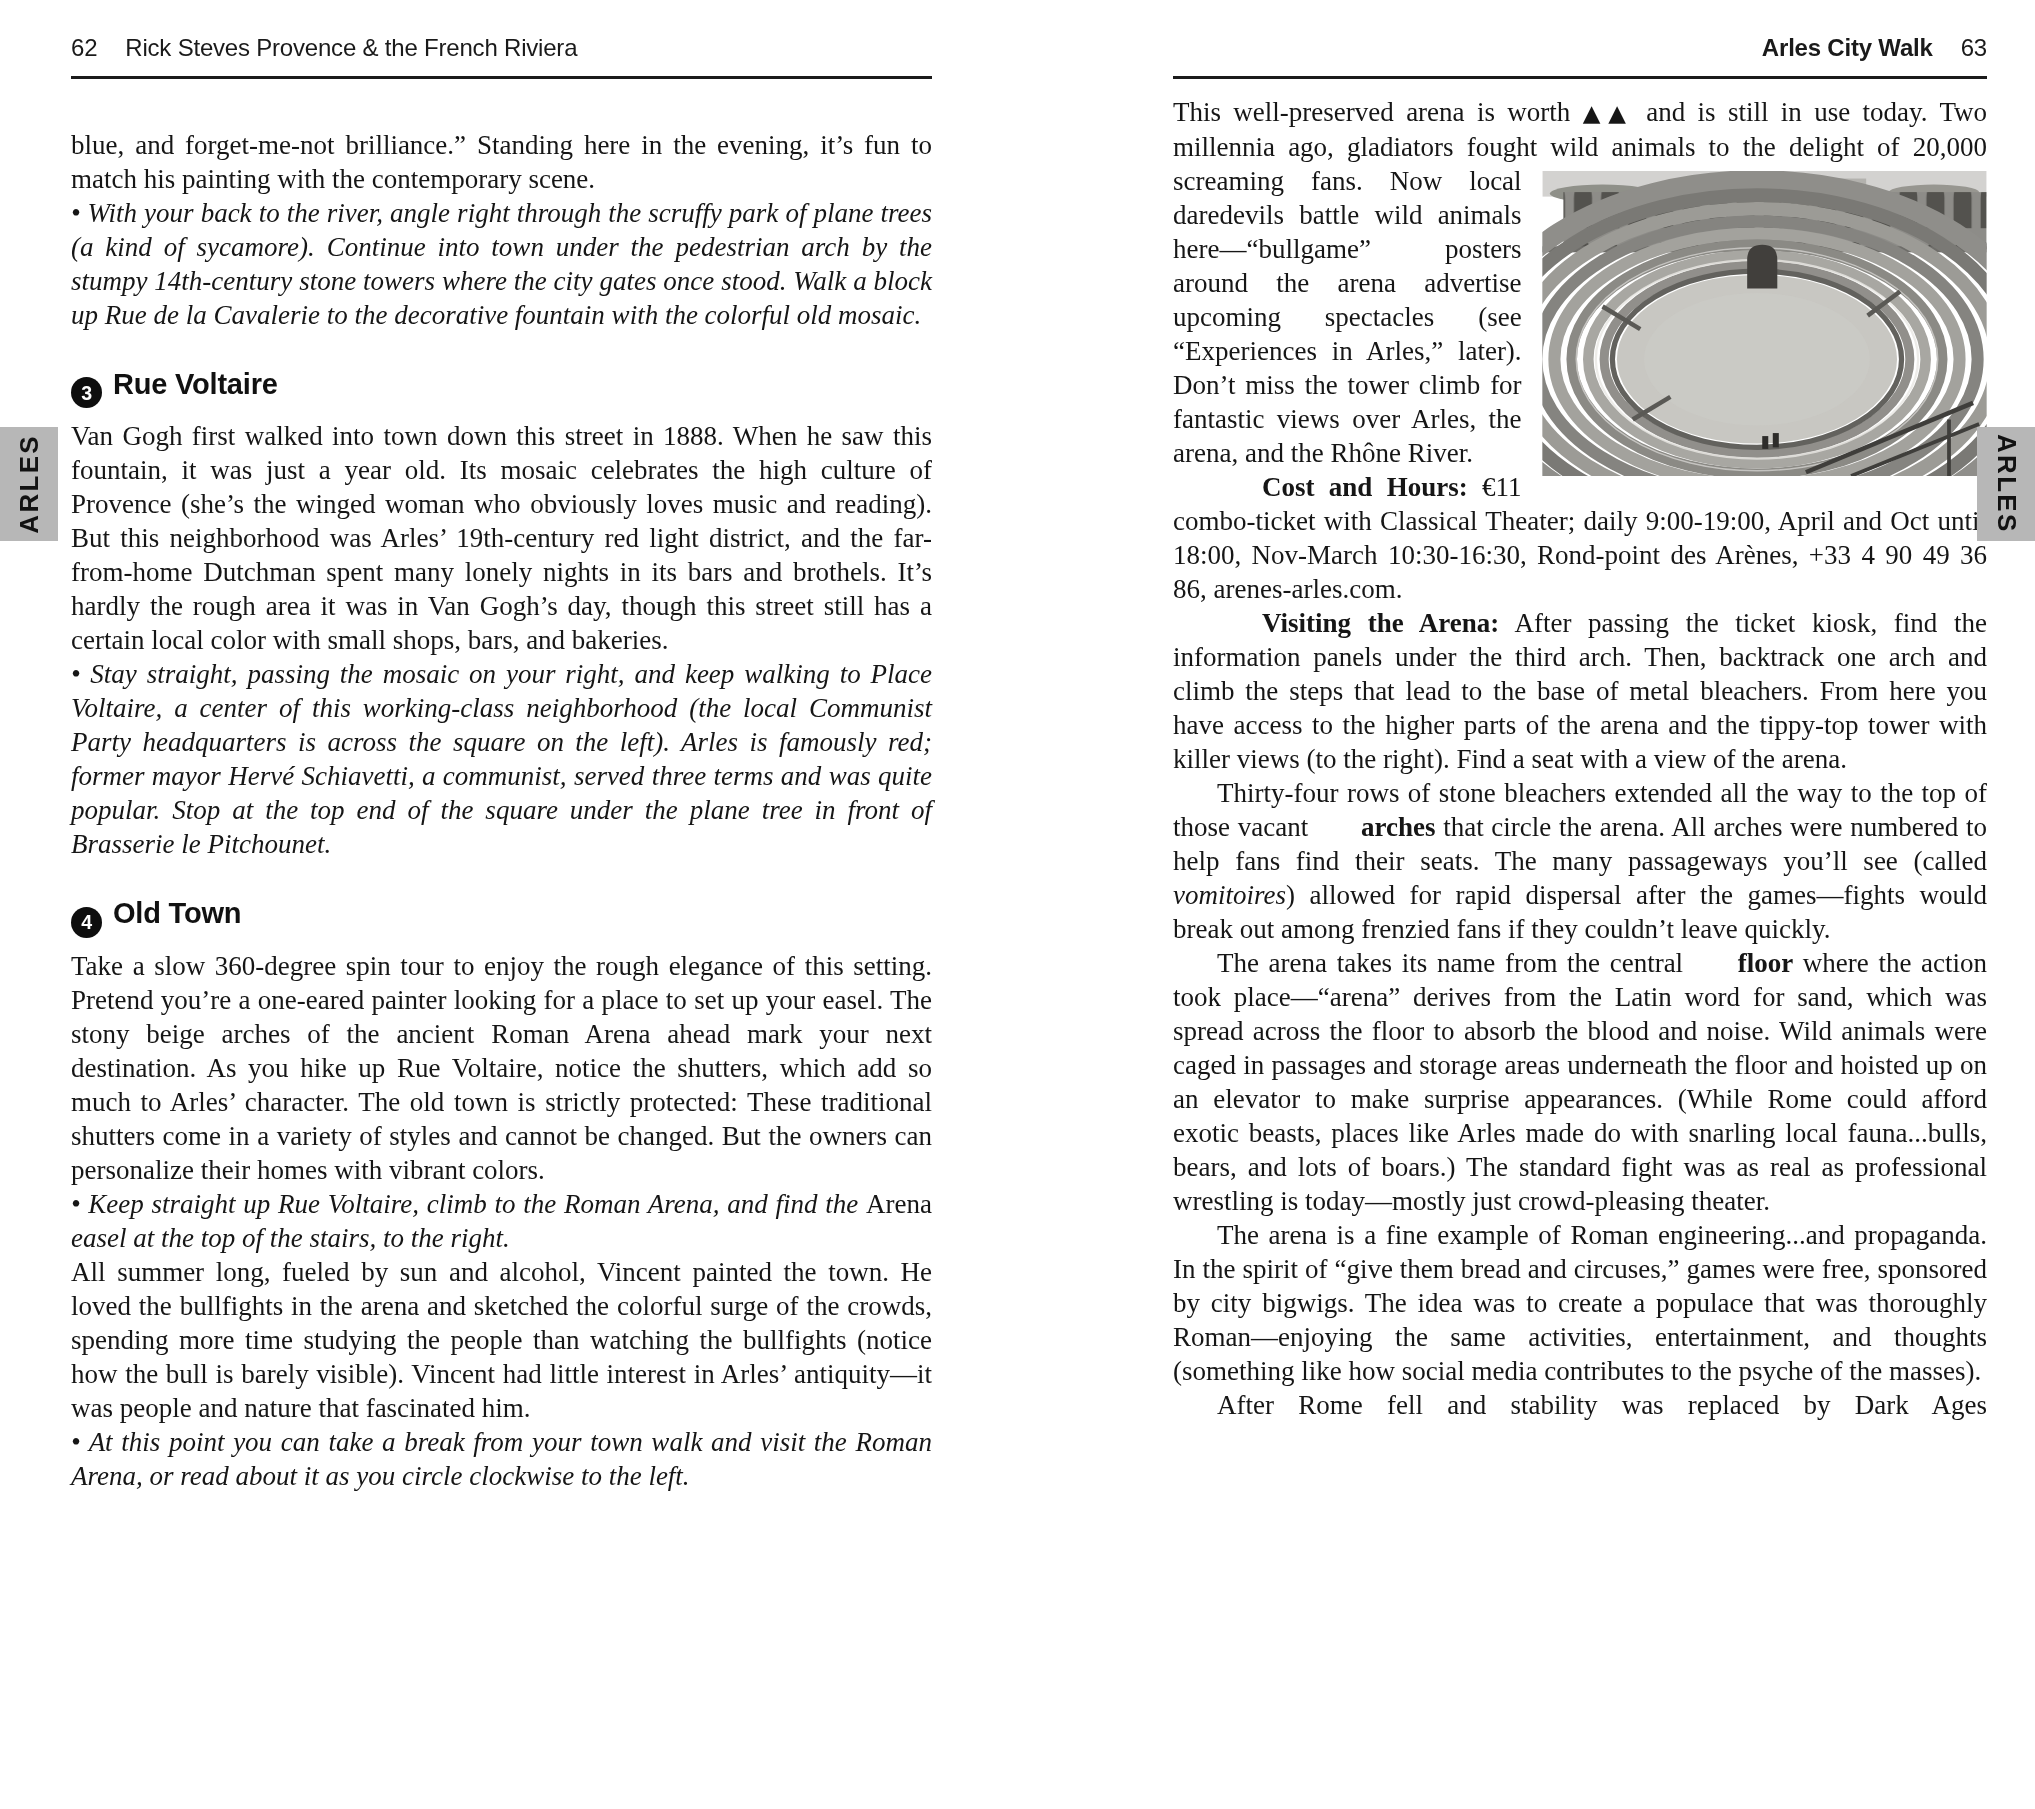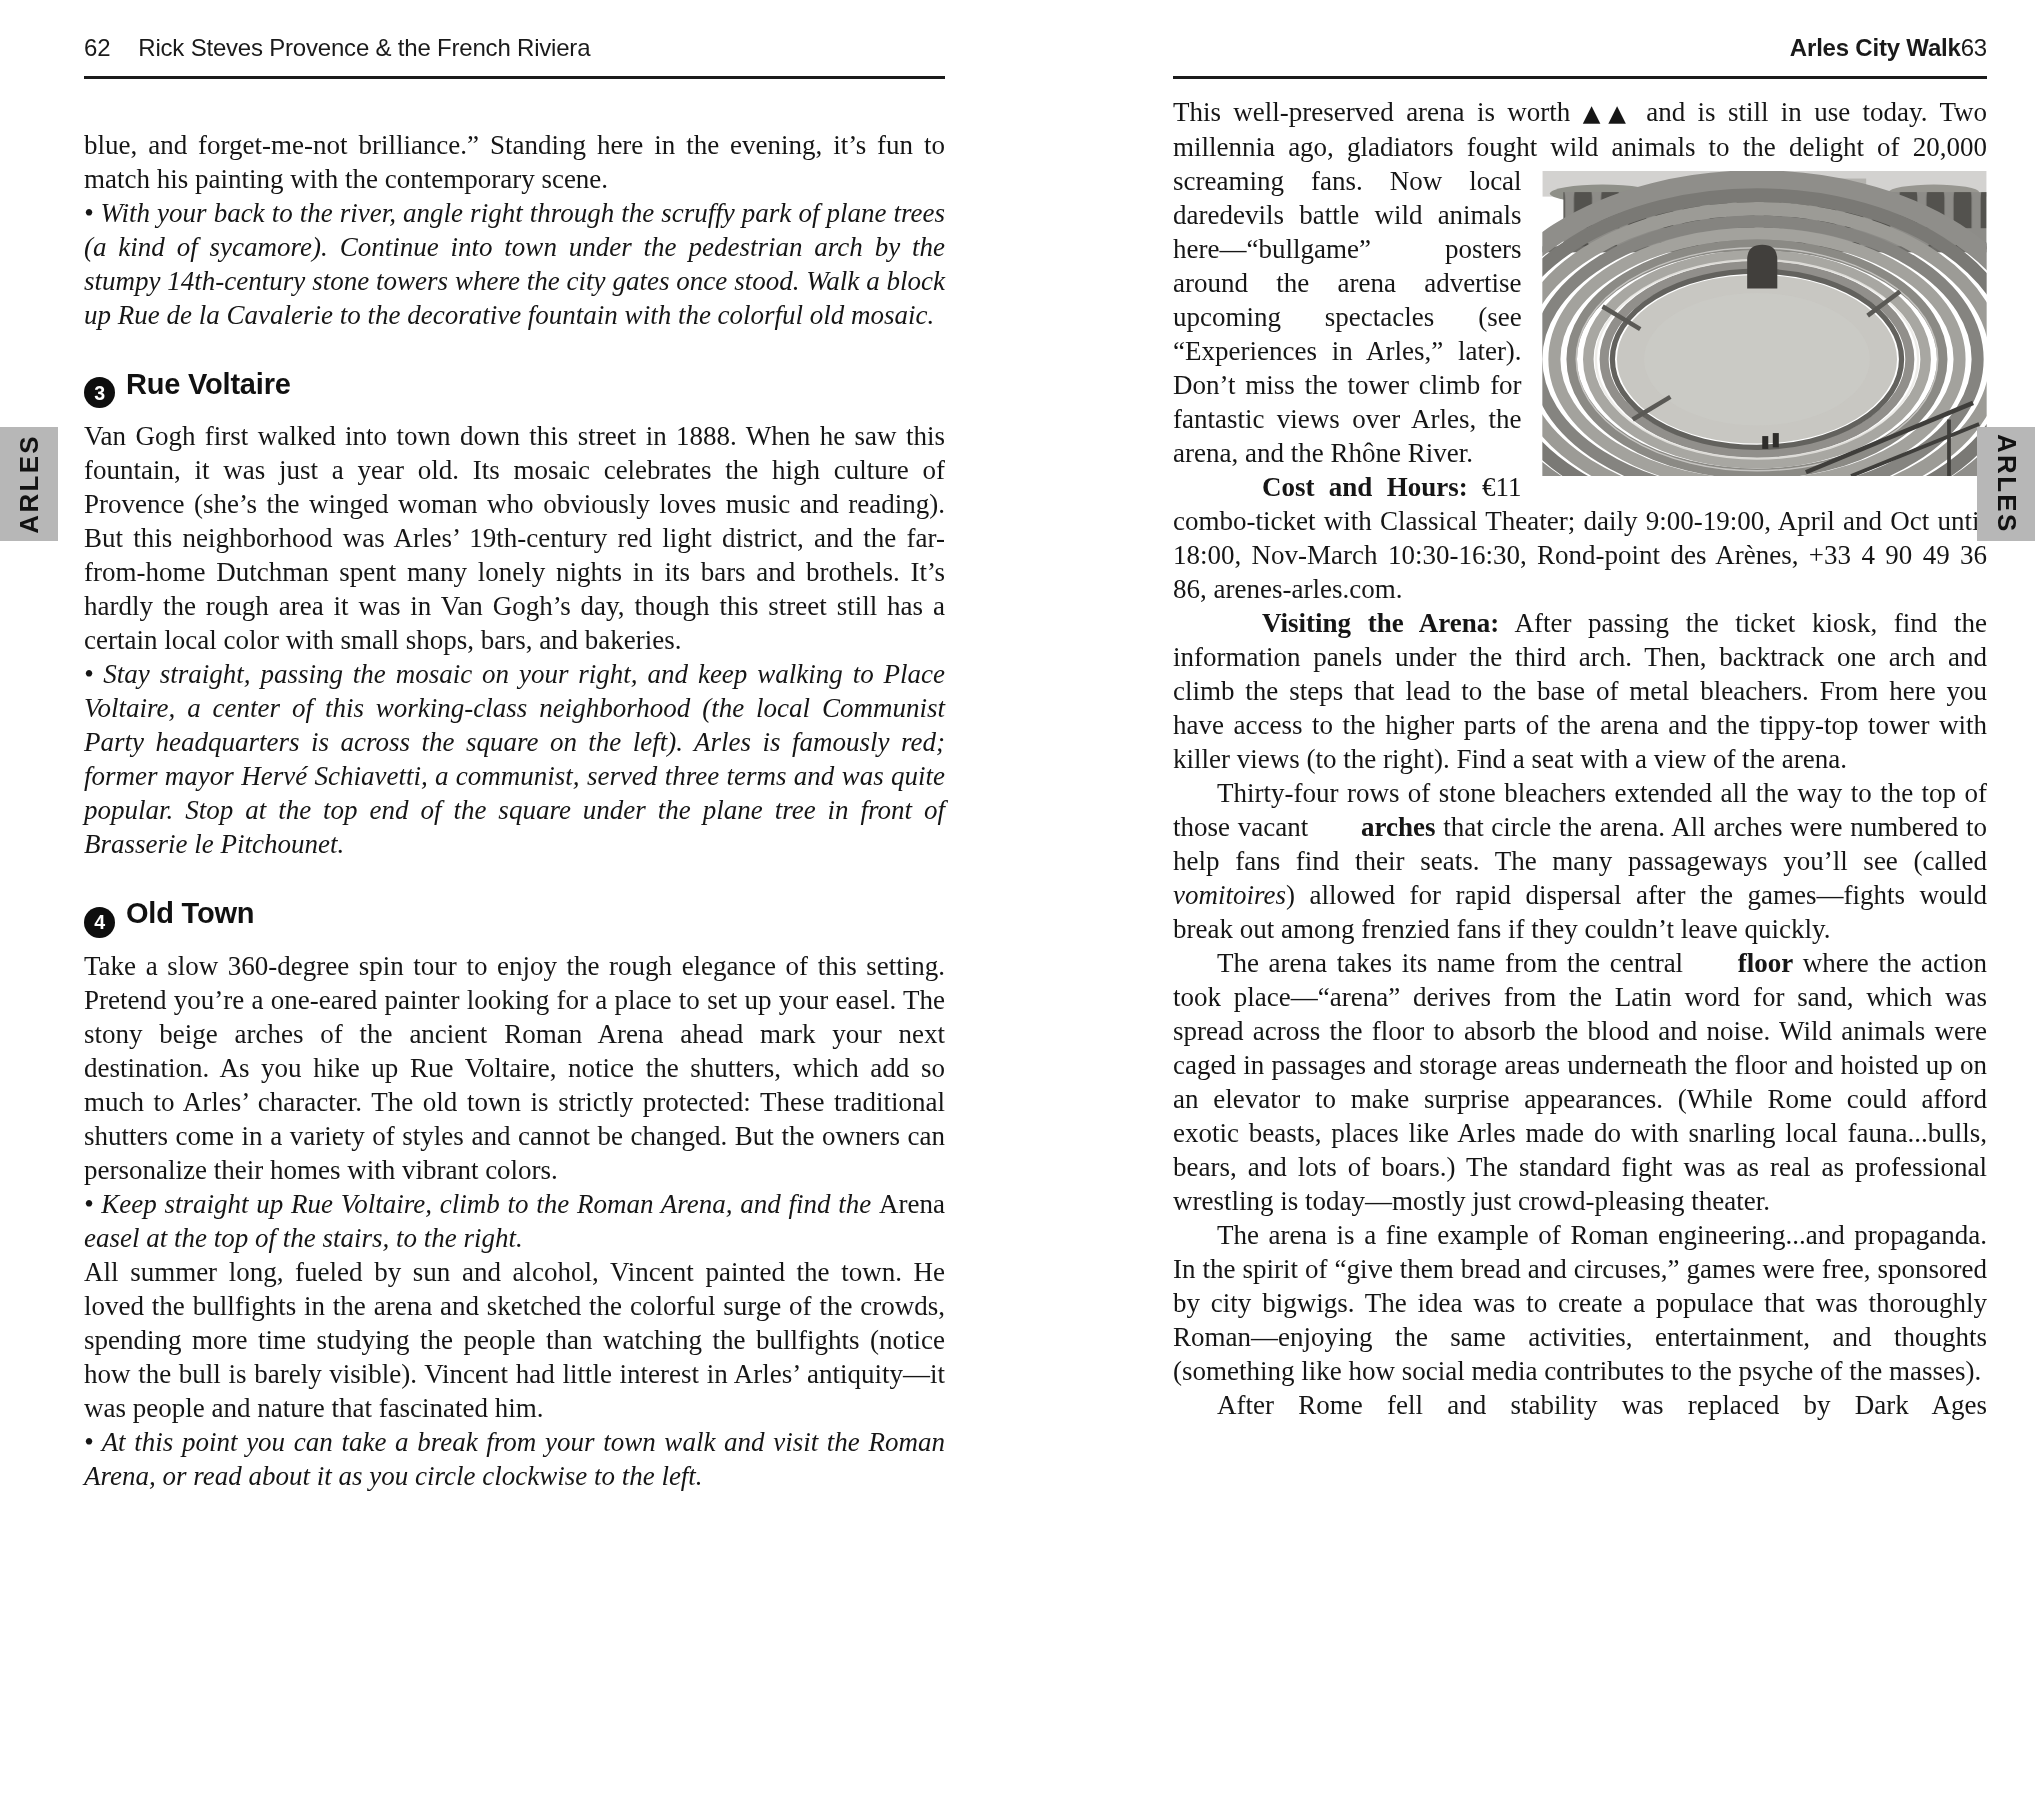--- a/index.html
+++ b/index.html
@@ -2,33 +2,33 @@
 <html style="font-size:12.5px"><head>
 <meta charset="utf-8">
 <style>
   html,body{margin:0;padding:0;background:#ffffff;}
   .spread{
     position:relative;width:2035px;height:1809px;overflow:hidden;
     background:#ffffff;color:#161616;
     font-family:"Liberation Serif", serif;
   }
   .page{position:absolute;top:0;height:1809px;box-sizing:border-box;}
-  .page-left{left:17px;width:1018px;padding:34px 90px 31px 67px;}
+  .page-left{left:4px;width:1018px;padding:34px 90px 31px 67px;}
   .page-right{left:1032px;width:1018px;padding:34px 63px 31px 141px;}
 
   .page-header{
     display:flex;align-items:baseline;
     border-bottom:3.1px solid #1b1b1b;padding-bottom:14px;
     font-family:"Liberation Sans", sans-serif;font-size:24px;letter-spacing:-0.2px;
     color:#1a1a1a;
   }
   .page-header.right{justify-content:flex-end;}
   .ph-num{font-weight:400;}
   .page-left .ph-num{margin-right:28px;}
-  .page-right .ph-num{}
+  .page-right .ph-num{margin-left:28px;}
   .ph-title{font-weight:400;}
   .page-right .ph-title{font-weight:700;}
 
   .content{text-align:justify;font-size:27px;line-height:34px;}
   .page-left .content{margin-top:49px;}
   .page-right .content{margin-top:15.7px;}
 
   .content p{margin:0;}
   .indent{text-indent:44px;}
   .directions{font-style:italic;}

